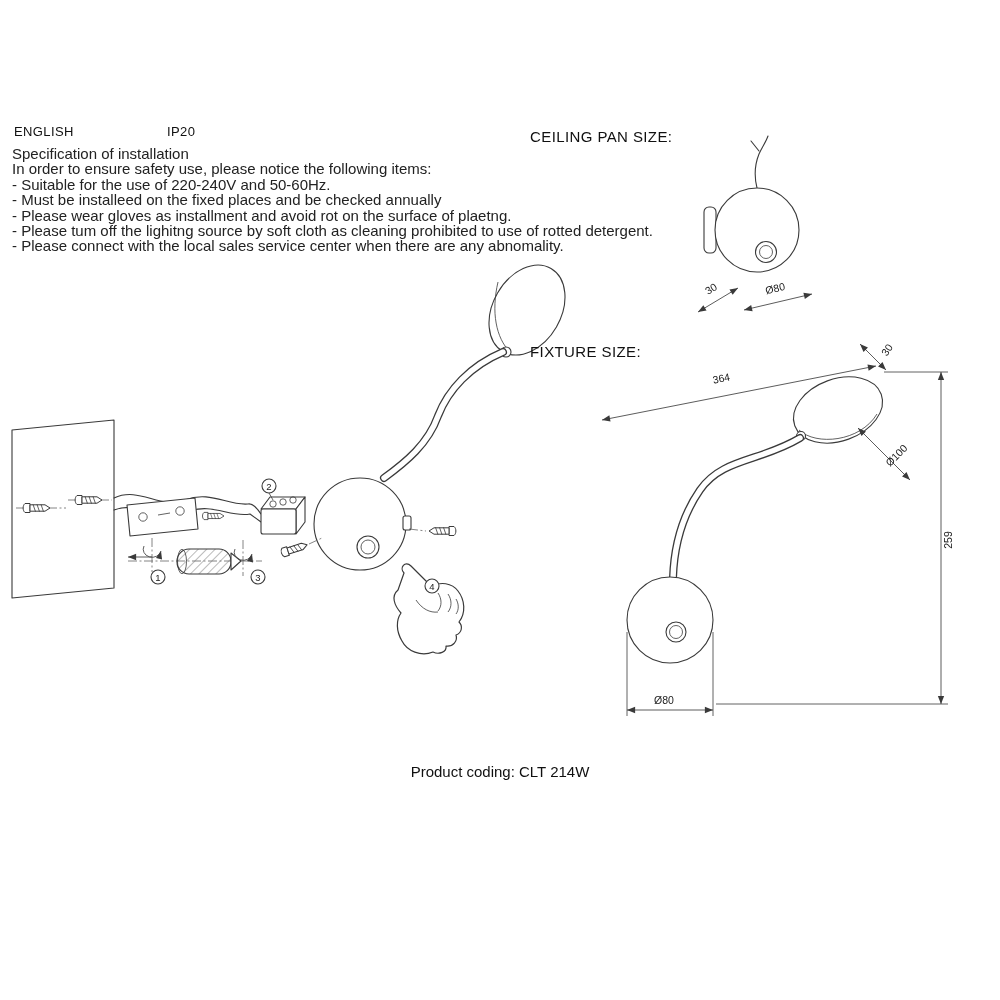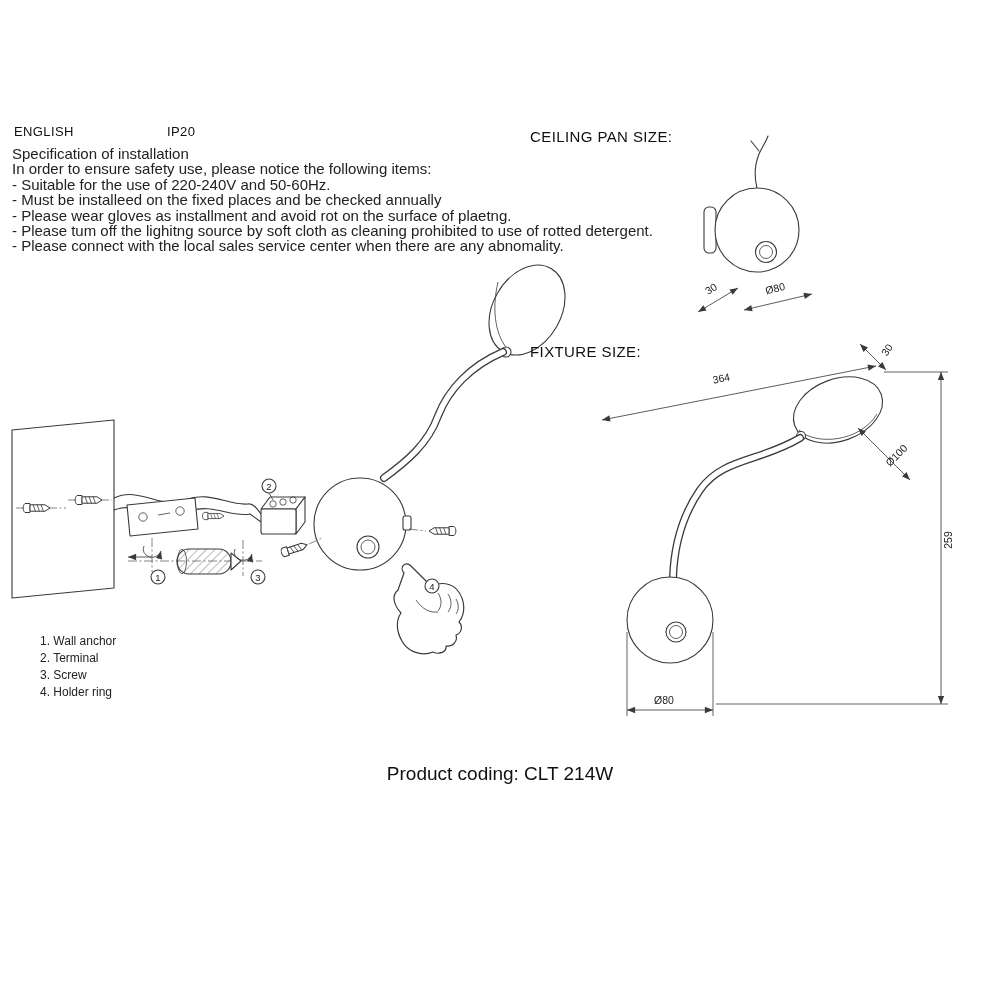--- a/index.html
+++ b/index.html
@@ -3,21 +3,21 @@
 <meta charset="utf-8">
 <style>
   html,body{margin:0;padding:0;background:#f6f6f6}
   .page{position:relative;width:1000px;height:1000px;background:#ffffff;overflow:hidden;
         font-family:"Liberation Sans",sans-serif;color:#1c1c1c}
   .abs{position:absolute}
   .hdr{font-size:13px;letter-spacing:.4px;color:#101010}
   .spec{font-size:15px;line-height:15.4px;color:#222;white-space:nowrap}
   .seclabel{font-size:15px;letter-spacing:.4px;color:#101010;white-space:nowrap}
   .parts{font-size:12px;line-height:17px;color:#222}
-  .coding{font-size:19px;color:#101010;text-align:center;left:0;right:0}
+  .coding{font-size:15px;color:#101010;text-align:center;left:0;right:0}
   svg.draw{position:absolute;left:0;top:0;width:1000px;height:1000px}
   .ln{fill:none;stroke:#3a3a3a;stroke-width:1.1;stroke-linecap:round;stroke-linejoin:round}
   .fw{fill:#ffffff;stroke:#3a3a3a;stroke-width:1.1;stroke-linejoin:round}
   .thin{fill:none;stroke:#3a3a3a;stroke-width:.8}
   .dim{fill:none;stroke:#4a4a4a;stroke-width:.9}
   .cl{fill:none;stroke:#666;stroke-width:.8;stroke-dasharray:9 2.5 2 2.5}
   .dimtxt{font:10.5px "Liberation Sans",sans-serif;fill:#222;text-anchor:middle}
   .cotxt{font:9.5px "Liberation Sans",sans-serif;fill:#222;text-anchor:middle}
   .tube-o{fill:none;stroke:#3a3a3a;stroke-width:8;stroke-linecap:round}
   .tube-i{fill:none;stroke:#ffffff;stroke-width:5.4;stroke-linecap:round}
@@ -179,22 +179,16 @@
     <div>- Suitable for the use of 220-240V and 50-60Hz.</div>
     <div>- Must be installeed on the fixed places and be checked annually</div>
     <div>- Please wear gloves as installment and avoid rot on the surface of plaetng.</div>
     <div>- Please tum off the lighitng source by soft cloth as cleaning prohibited to use of rotted detergent.</div>
     <div>- Please connect with the local sales service center when there are any abnomality.</div>
   </div>
 
   <div class="abs seclabel" style="left:530px;top:128px">CEILING PAN  SIZE:</div>
   <div class="abs seclabel" style="left:530px;top:343px">FIXTURE SIZE:</div>
 
-  <div class="abs parts" style="left:40px;top:633px">
-    <div>1. Wall anchor</div>
-    <div>2. Terminal</div>
-    <div>3. Screw</div>
-    <div>4. Holder ring</div>
-  </div>
 
   <div class="abs coding" style="top:763px">Product coding: CLT 214W</div>
 
 </div>
 
 </body></html>

